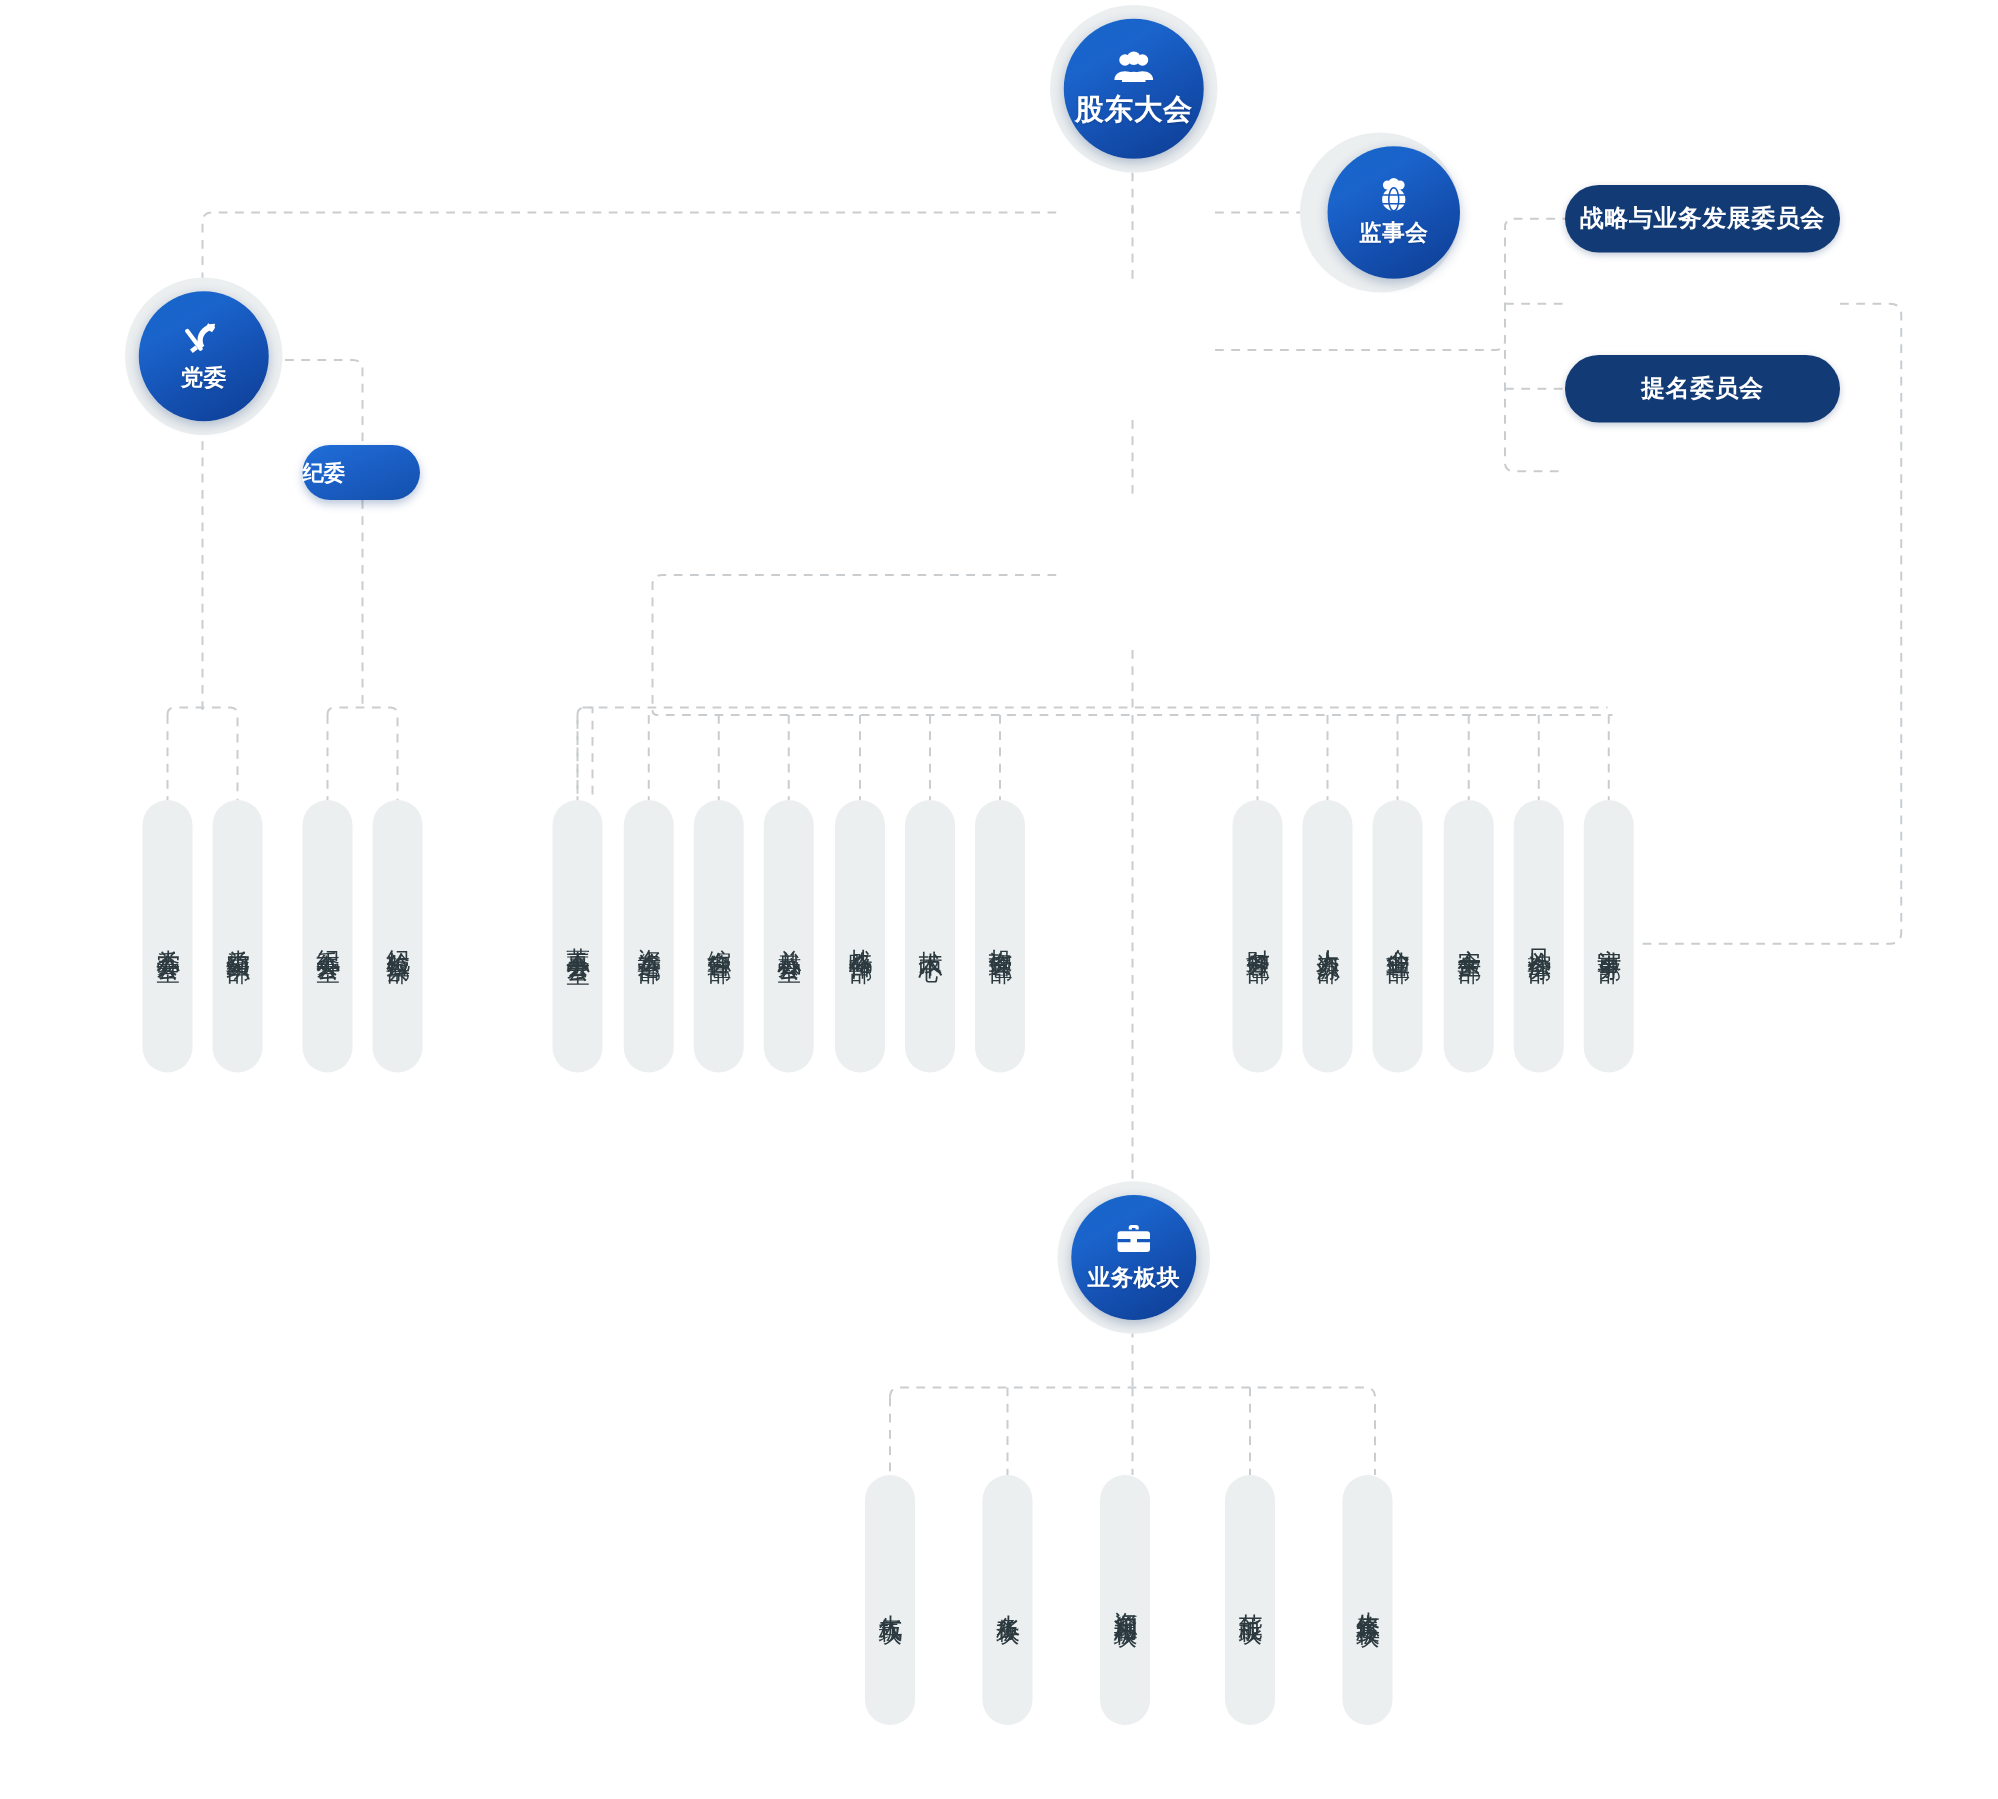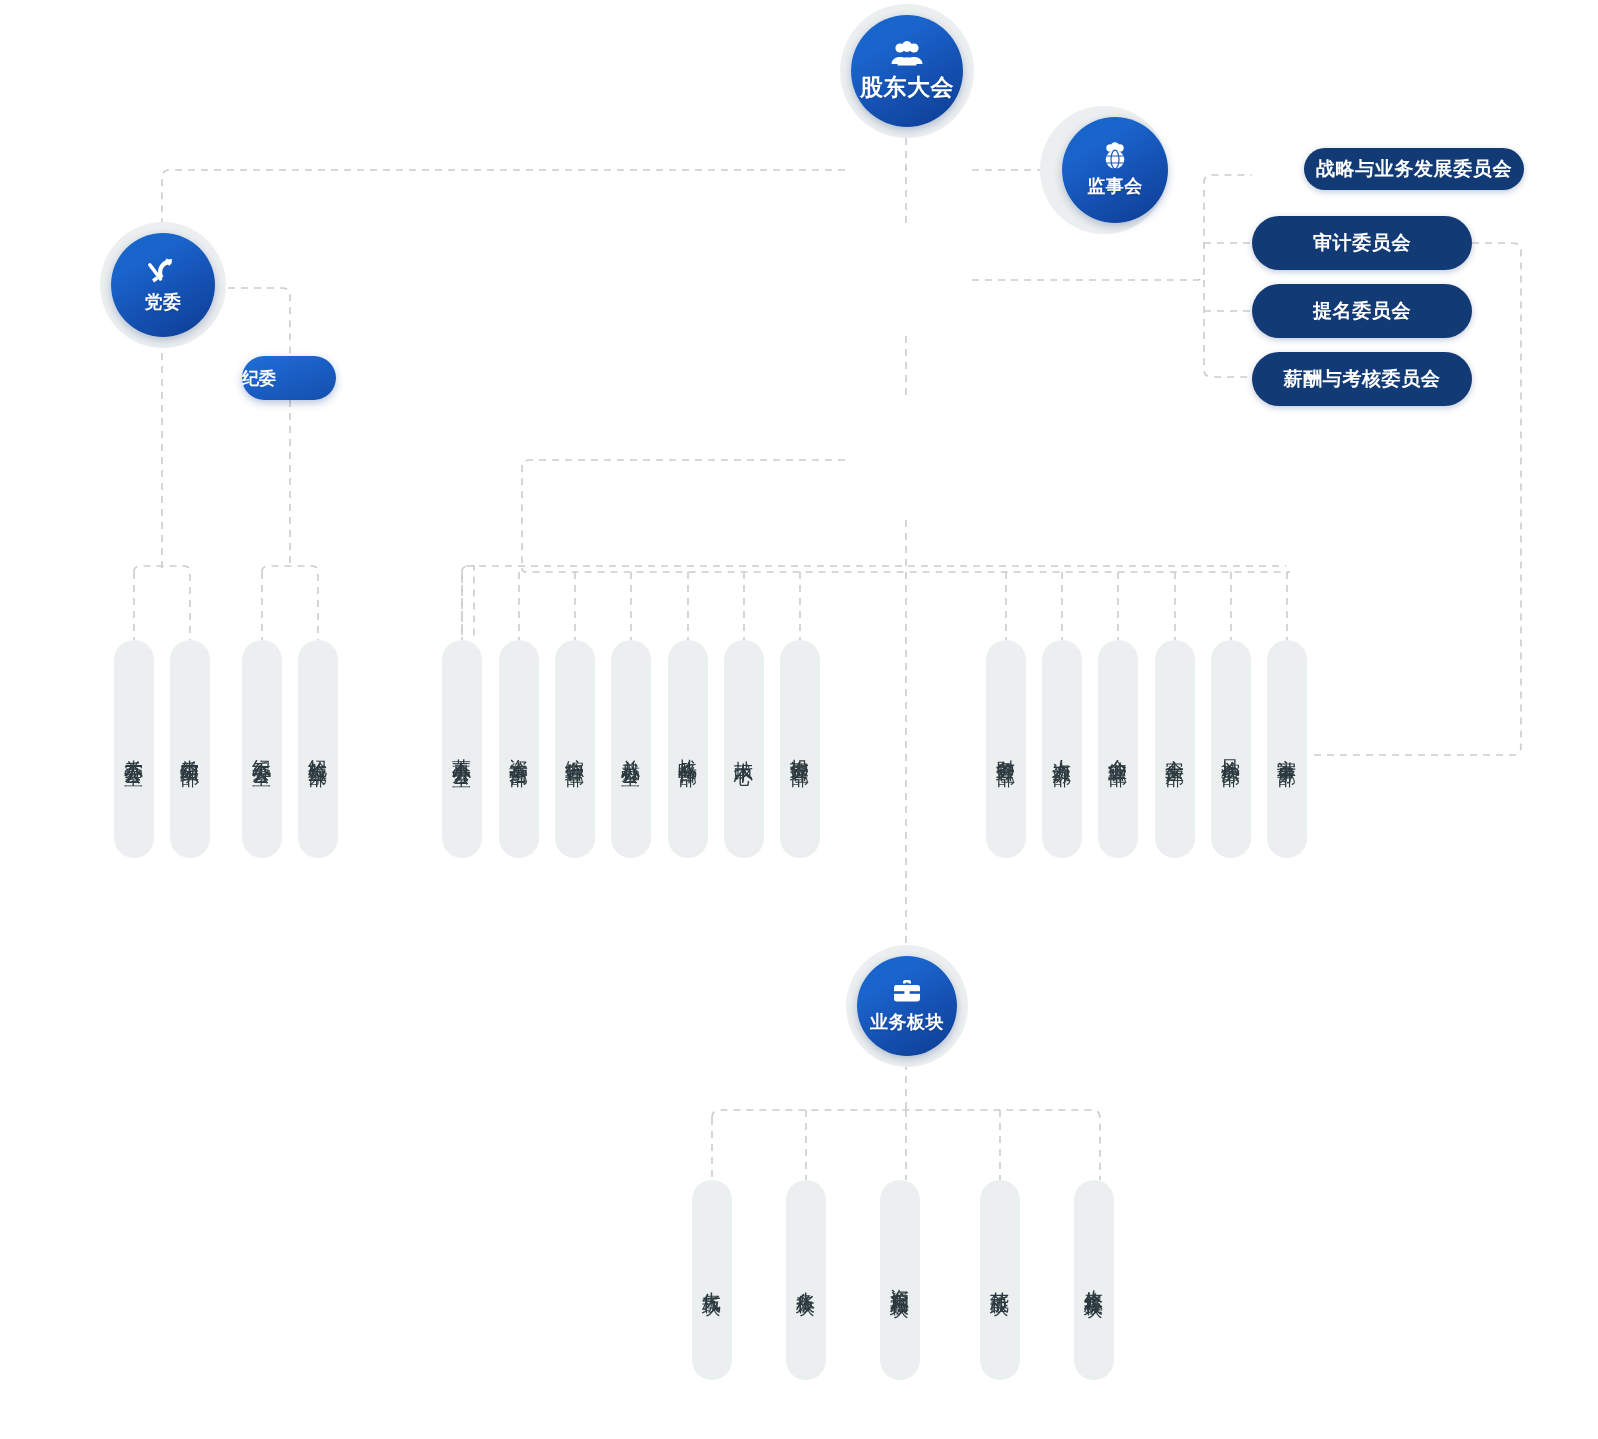--- a/index.html
+++ b/index.html
@@ -202,32 +202,26 @@
         </svg>
       </span>
       <span class="cap">业务板块</span>
     </div>
   </div>
 
   <div class="blue-pill" style="left:242px; top:356px; width:94px; height:44px;">
     <span>纪委</span>
   </div>
 
-  <div class="committee" style="left:1304px; top:148px; width:220px; height:42px;">
+  <div class="committee" style="left:1252px; top:148px; width:220px; height:54px;">
     <span>战略与业务发展委员会</span>
-  </div>
-  <div class="committee" style="left:1252px; top:216px; width:220px; height:54px;">
-    <span>审计委员会</span>
   </div>
   <div class="committee" style="left:1252px; top:284px; width:220px; height:54px;">
     <span>提名委员会</span>
   </div>
-  <div class="committee" style="left:1252px; top:352px; width:220px; height:54px;">
-    <span>薪酬与考核委员会</span>
-  </div>
 
   <div class="vpill" style="left:114px; top:640px; height:218px;">
     <span>党委办公室</span>
   </div>
   <div class="vpill" style="left:170px; top:640px; height:218px;">
     <span>党委组织部</span>
   </div>
 
   <div class="vpill" style="left:242px; top:640px; height:218px;">
     <span>纪委办公室</span>

